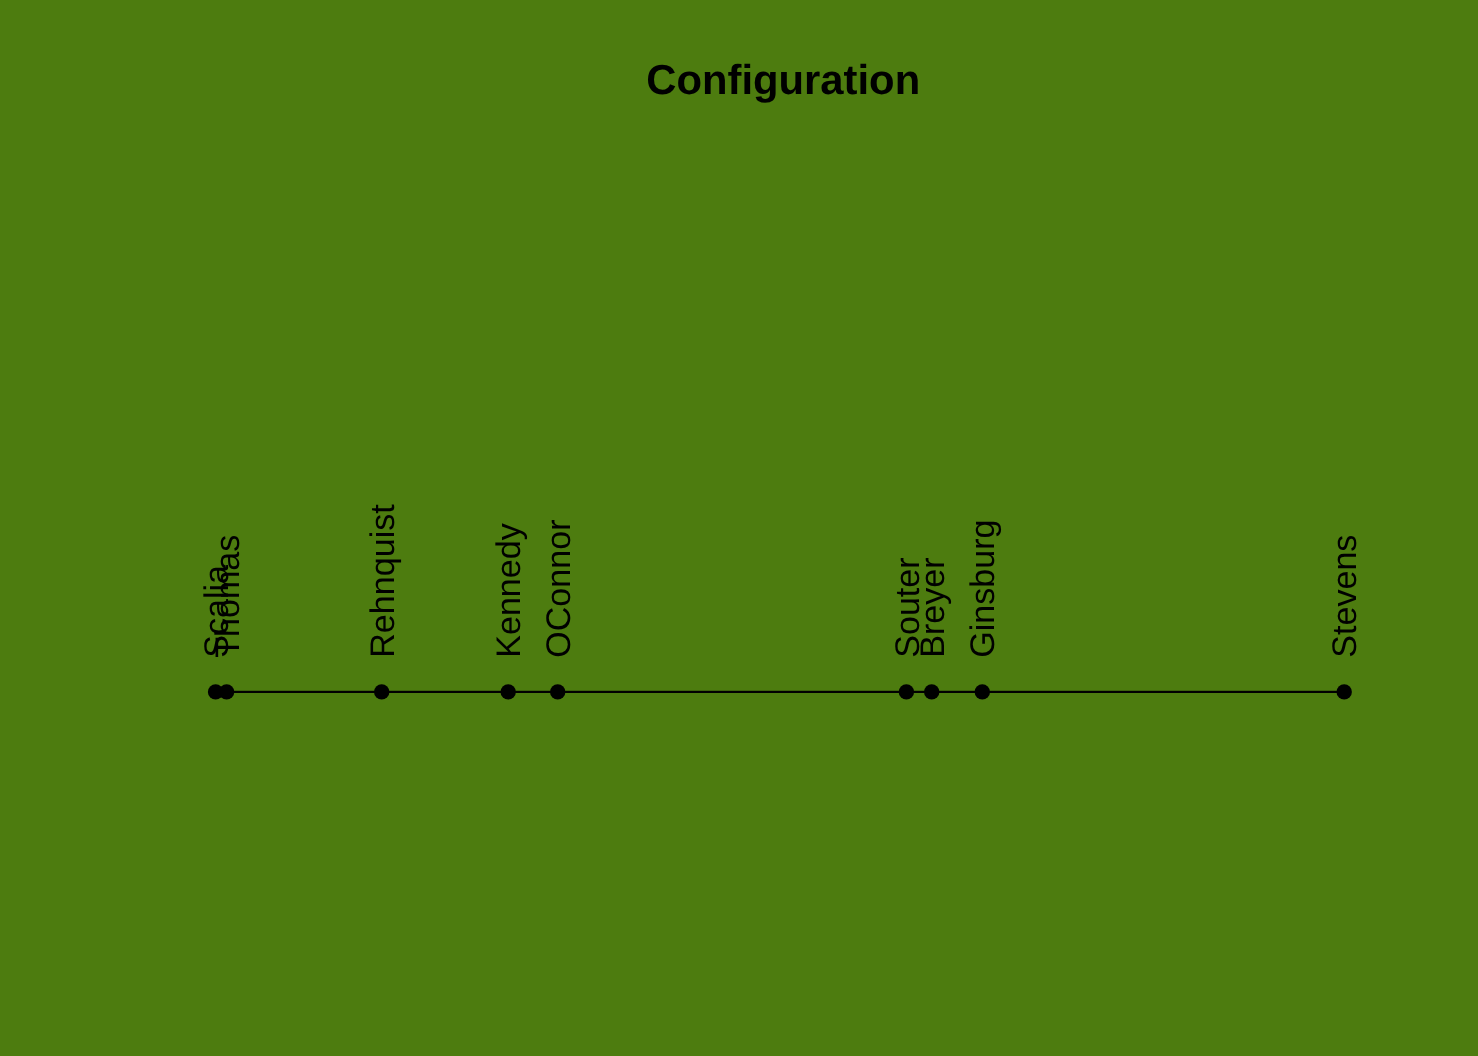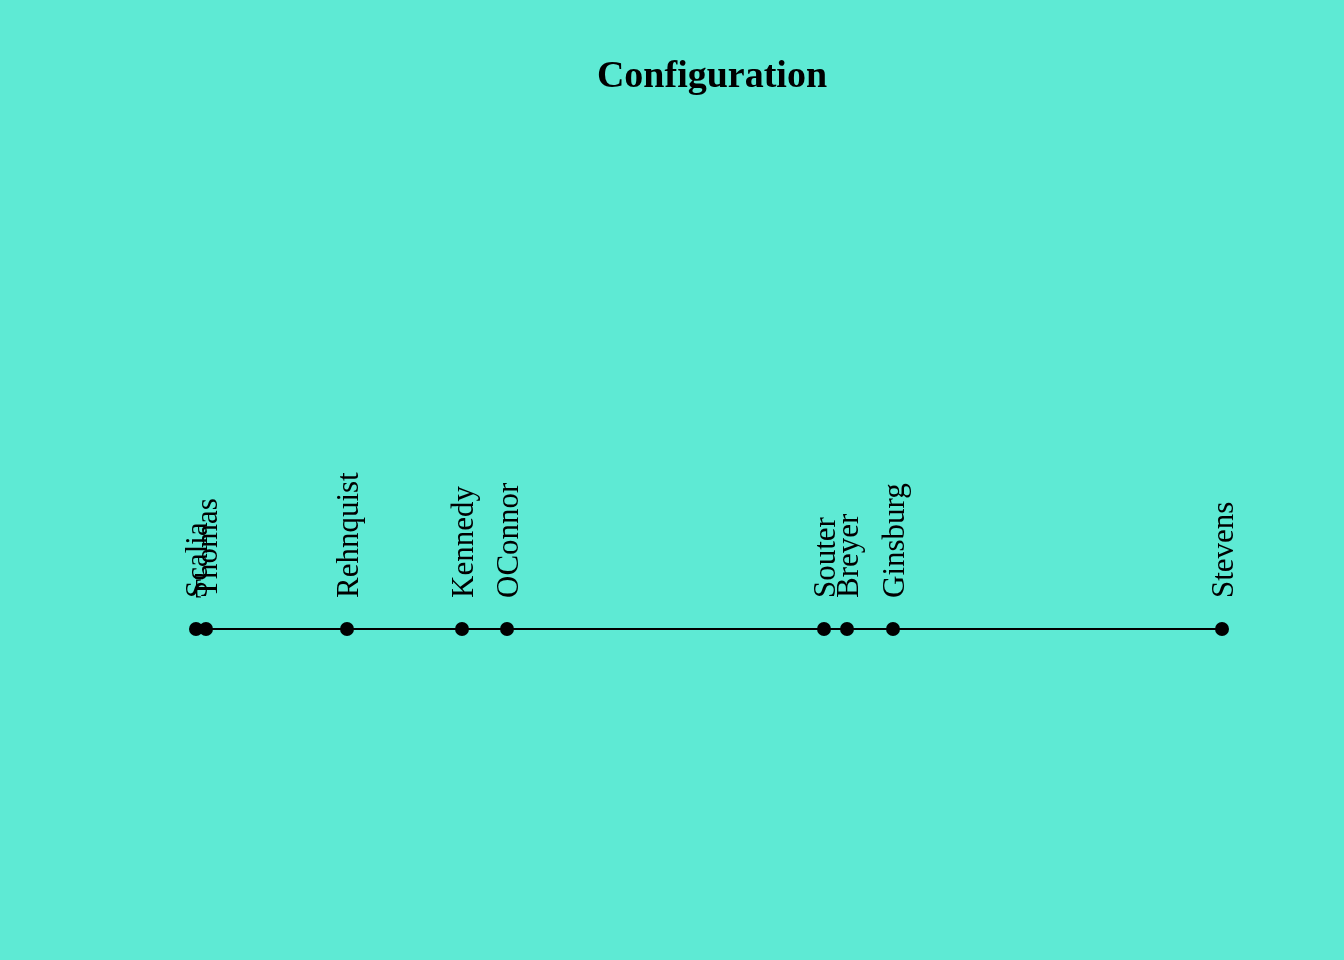--- a/index.html
+++ b/index.html
@@ -4,23 +4,23 @@
 <style>
   html, body {
     margin: 0;
     padding: 0;
     background: #ffffff;
   }
   #plot-canvas {
     position: relative;
     width: 1344px;
     height: 960px;
-    background: #5eead4;
+    background: #4d7c0f;
     overflow: hidden;
-    font-family: Liberation Serif, serif;
+    font-family: Liberation Sans, sans-serif;
   }
   .chart-title {
     position: absolute;
     top: 52px;
     left: 712px;
     transform: translateX(-50%);
     font-size: 38px;
     font-weight: bold;
     color: #000000;
     white-space: nowrap;

